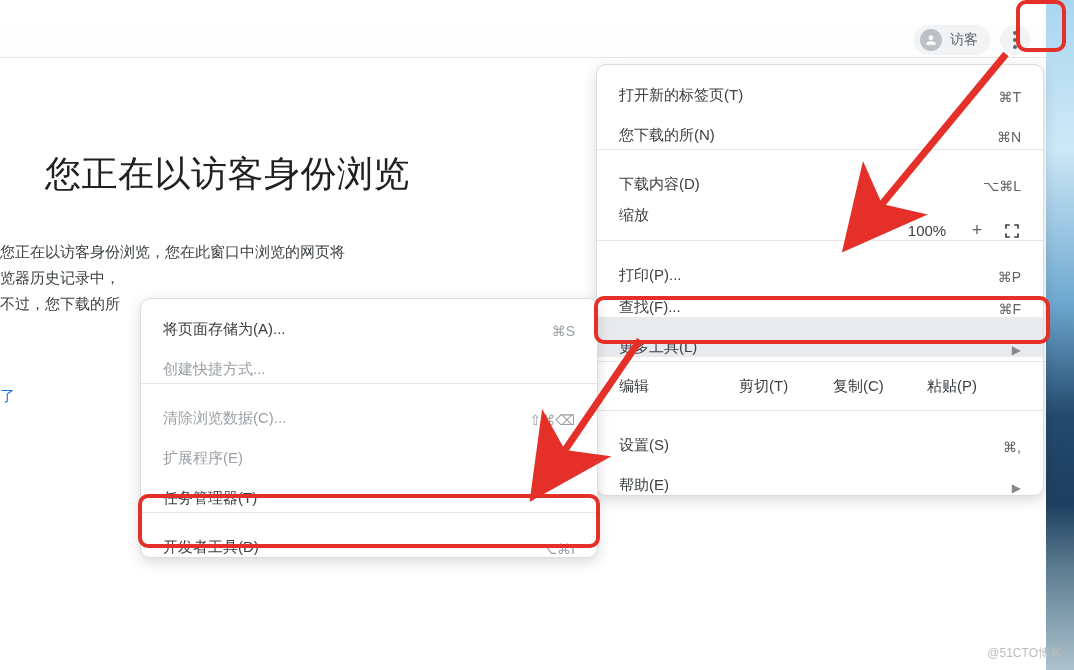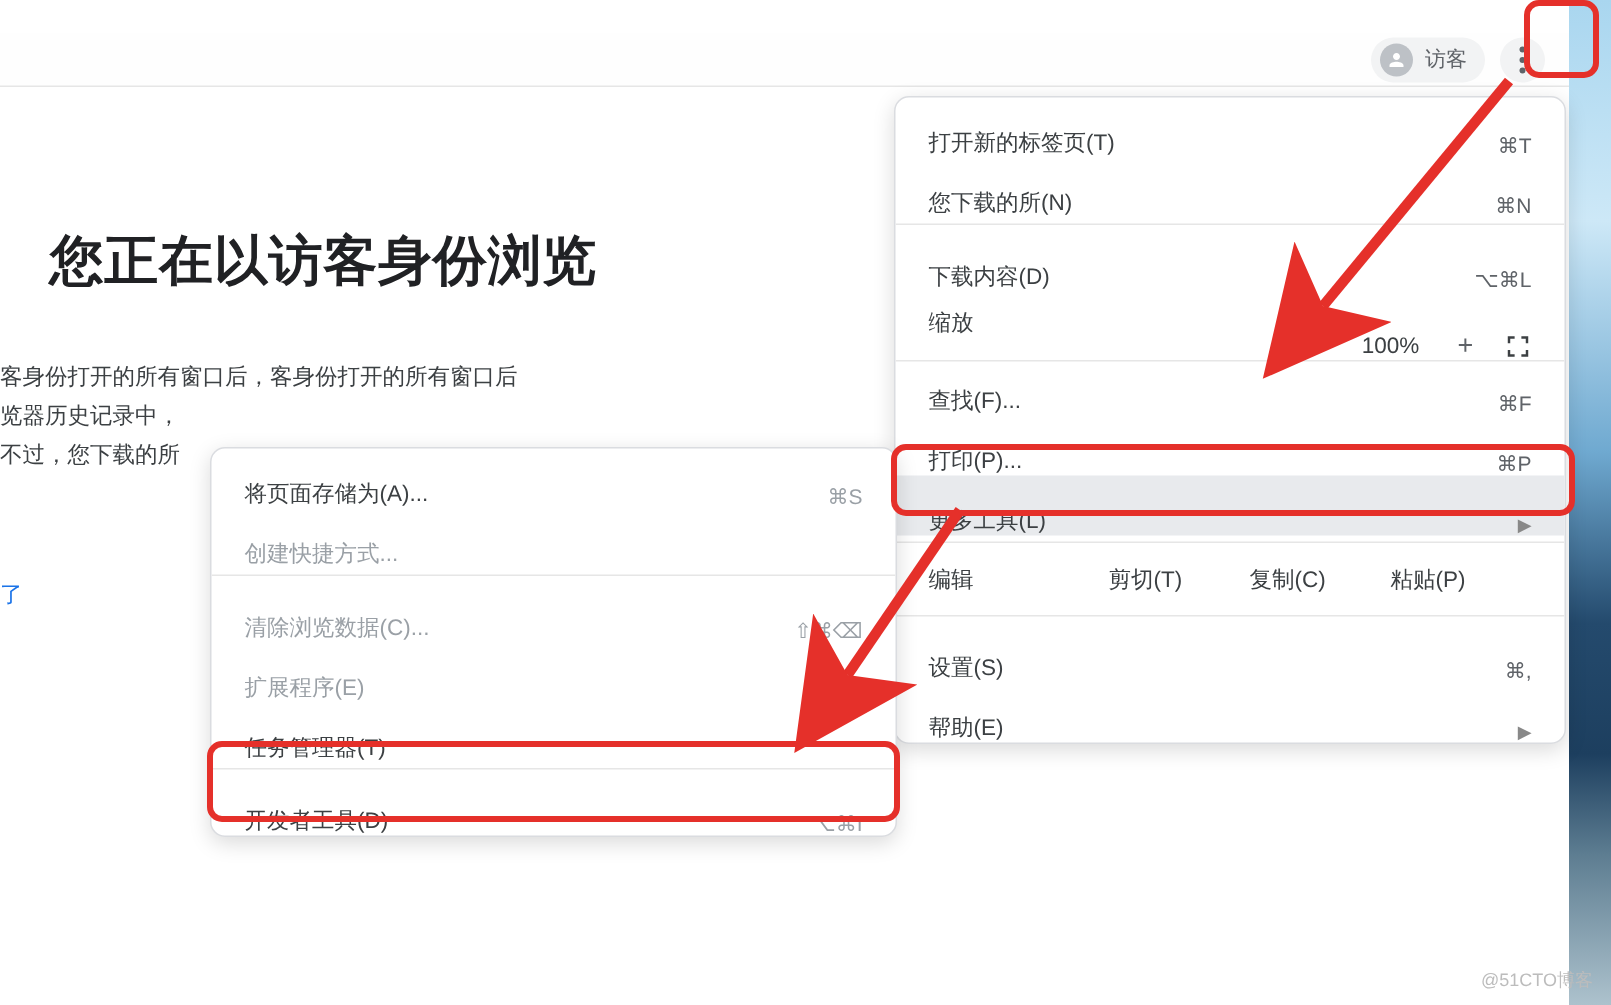--- a/index.html
+++ b/index.html
@@ -60,23 +60,23 @@
     box-shadow: 0 -7px 0 #5f6368, 0 7px 0 #5f6368;
   }
   .page {
     position: absolute;
     left: 0; top: 150px;
     width: 440px;
     z-index: 2;
   }
   h1.page-title {
     font-size: 36px;
-    font-weight: 700;
+    font-weight: 400;
     color: #202124;
-    margin: 0 0 40px 0;
+    margin: 0 0 40px 12px;
     letter-spacing: 0.5px;
     padding-left: 33px;
   }
   .page-body {
     font-size: 15px;
     line-height: 26px;
     color: #3c4043;
   }
   .learn-more { color: #1a73e8; font-size: 15px; }
 
@@ -167,21 +167,21 @@
     <span>访客</span>
   </div>
   <div class="dots-btn">
       <span></span>
     </div>
 </div>
 
 <div class="page">
   <h1 class="page-title">您正在以访客身份浏览</h1>
   <div class="page-body">
-    <div>客身份打开的所有窗口后，客身份打开的所有窗口后</div>
+    <div>您正在以访客身份浏览，您在此窗口中浏览的网页将</div>
     <div>览器历史记录中，</div>
     <div>不过，您下载的所</div>
   </div>
   <div style="height:70px"></div>
   <span class="learn-more">了</span>
 </div>
 
 <div class="menu menu-main">
   <div class="mi">
     <span class="lab">打开新的标签页(T)</span>
@@ -203,27 +203,27 @@
       <span class="pct">100%</span>
       <span class="mp">+</span>
       <span class="fs">
         <svg viewBox="0 0 24 24" fill="none" stroke="#3c4043" stroke-width="2.2">
           <path d="M4 9V4h5M20 9V4h-5M4 15v5h5M20 15v5h-5"></path>
         </svg>
       </span>
     </div>
   </div>
   <div class="sep"></div>
+  <div class="mi">
+    <span class="lab">打印(P)...</span>
+    <span class="sc">⌘P</span>
+  </div>
   <div class="mi" style="height:32px">
     <span class="lab">查找(F)...</span>
     <span class="sc">⌘F</span>
-  </div>
-  <div class="mi">
-    <span class="lab">打印(P)...</span>
-    <span class="sc">⌘P</span>
   </div>
   <div class="mi hl">
     <span class="lab">更多工具(L)</span>
     <span class="arrow-r">▶</span>
   </div>
   <div class="sep"></div>
   <div class="edit-row">
     <span class="lab">编辑</span>
     <span class="ed">剪切(T)</span>
     <span class="ed">复制(C)</span>

